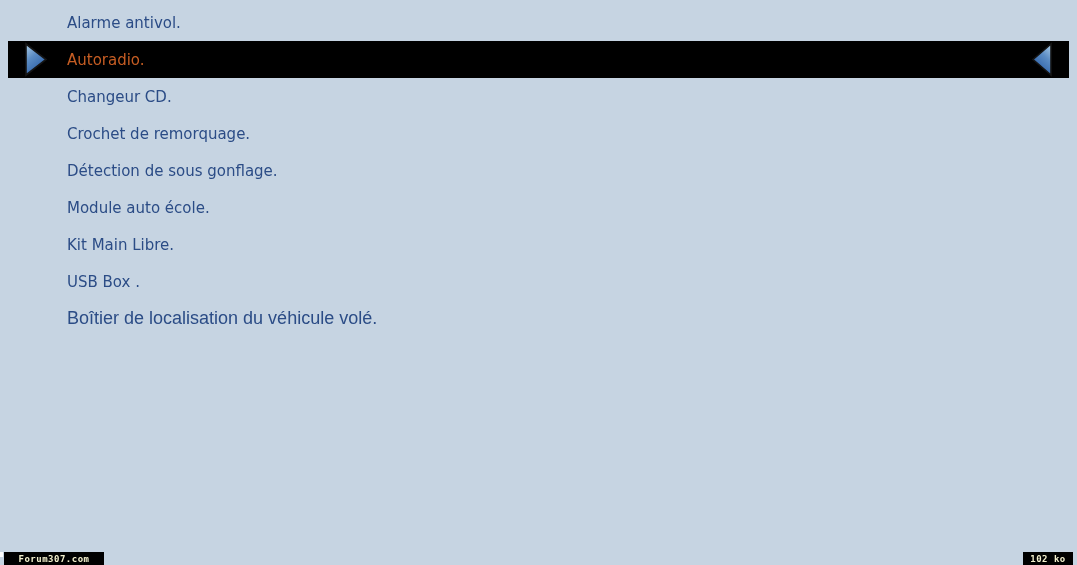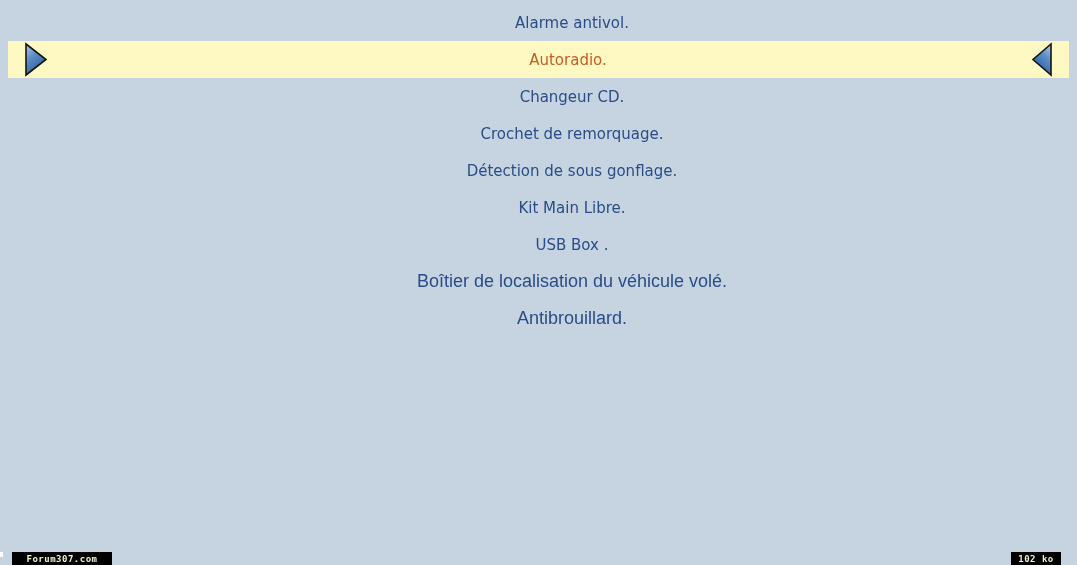--- a/index.html
+++ b/index.html
@@ -18,30 +18,29 @@
   .row {
     position:relative;
     height:37px;
     display:flex;
     align-items:center;
     padding-left:67px;
     color:#2b4c86;
     font-size:15px;
     cursor:default;
     white-space:nowrap;
-    justify-content:center;
   }
   .row.condensed {
     font-family:"Liberation Sans", sans-serif;
     font-size:18px;
   }
   .row.selected {
     margin:0 8px;
     padding-left:59px;
-    background:#fef9c3;
+    background:#000000;
     color:#c65d23;
   }
   .arrow {
     position:absolute;
     top:1px;
     width:24px; height:35px;
     cursor:pointer;
   }
   .arrow-left  { left:16px; }
   .arrow-right { right:15px; }
@@ -52,22 +51,22 @@
     background:#000000;
     color:#f3f0cd;
     font-family:"DejaVu Sans Mono", monospace;
     font-size:9px;
     font-weight:bold;
     display:flex;
     align-items:center;
     justify-content:center;
     letter-spacing:0.5px;
   }
-  .badge-left  { left:12px;  width:100px; }
-  .badge-right { right:16px; width:50px;  }
+  .badge-left  { left:4px;  width:100px; }
+  .badge-right { right:4px; width:50px;  }
   .corner-notch {
     position:absolute;
     left:0; bottom:8px;
     width:3px; height:5px;
     background:#ffffff;
   }
 </style>
 </head>
 <body>
 
@@ -106,39 +105,39 @@
   </div>
 
   <div class="row">
     <span>Crochet de remorquage.</span>
   </div>
 
   <div class="row">
     <span>Détection de sous gonflage.</span>
   </div>
 
+  <div class="row">
+    <span>Module auto école.</span>
+  </div>
 
 
   <div class="row">
     <span>Kit Main Libre.</span>
   </div>
 
 
   <div class="row">
     <span>USB Box .</span>
   </div>
 
   <div class="row condensed">
     <span>Boîtier de localisation du véhicule volé.</span>
   </div>
 
 
-  <div class="row condensed">
-    <span>Antibrouillard.</span>
-  </div>
 
 </div>
 
 <div class="badge badge-left">
   <span>Forum307.com</span>
 </div>
 
 <div class="badge badge-right">
   <span>102 ko</span>
 </div>

